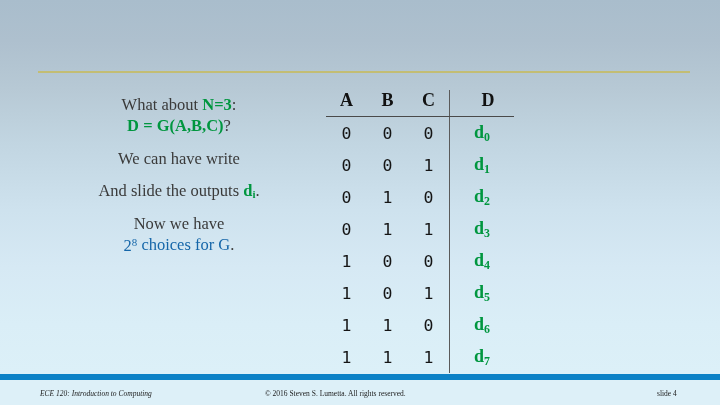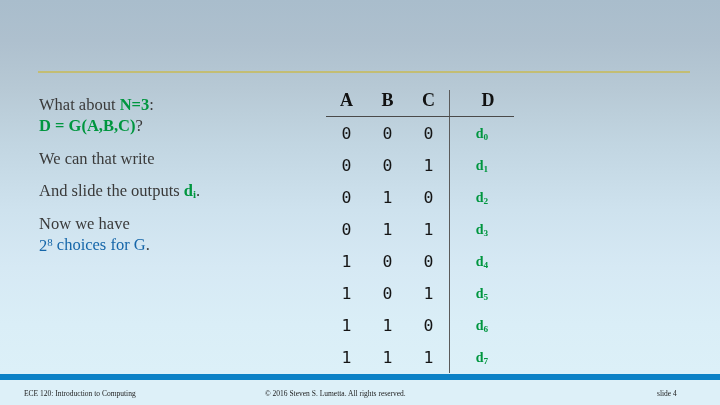--- a/index.html
+++ b/index.html
@@ -57,21 +57,21 @@
     left: 39px;
     top: 94px;
     width: 280px;
     font-size: 16.5px;
     color: #3a3a3a;
     line-height: 1.30;
   }
   .para {
     margin-bottom: 11px;
   }
-  .para .ln { display: block; white-space: nowrap; }
+  .para .ln { display: block; white-space: nowrap; text-align: center; }
   .green  { color: #00963f; font-weight: bold; }
   .blue   { color: #1566a9; font-weight: normal; }
   .plain  { color: #3a3a3a; font-weight: normal; }
   sub  { font-size: 0.66em; vertical-align: -0.22em; }
   sup  { font-size: 0.66em; vertical-align: 0.50em; }
   sup sup { font-size: 0.72em; vertical-align: 0.45em; }
 
   
   #truth-table {
     position: absolute;
@@ -96,21 +96,21 @@
     text-align: center;
     height: 32px;
     vertical-align: middle;
     padding: 0;
   }
   .col-in  { width: 41px; font-family: "DejaVu Sans Mono", "Liberation Mono", monospace; color: #151515; font-weight: normal; font-size: 15.5px; }
   .col-out { width: 52px; }
   .col-out .dval {
     color: #00963f;
     font-weight: bold;
-    font-size: 14px;
+    font-size: 18px;
     font-family: "Liberation Serif", "DejaVu Serif", serif;
   }
   .hdr-row th { border-bottom: 1.5px solid #4a4a4a; }
   .vsep-h { border-left: 1.5px solid #5a5a5a; padding-left: 12px !important; padding-right: 0 !important; }
   .vsep   { border-left: 1.5px solid #5a5a5a; }
   .hdr-row th.col-in { padding-left: 0; }
 
   
   #footer-bar {
     position: absolute;
@@ -128,38 +128,38 @@
     height: 25px;
     background: #ddf0f8;
   }
   .foot-txt {
     position: absolute;
     font-size: 7.5px;
     color: #1b1b1b;
     font-family: "Liberation Serif", "DejaVu Serif", serif;
     white-space: nowrap;
   }
-  #foot-course { left: 24px;  top: 9px; }
+  #foot-course { left: 40px;  top: 9px; font-style: italic; }
   #foot-copy   { left: 265px; top: 9px; }
   #foot-slide  { left: 657px; top: 9px; }
 </style>
 </head>
 <body>
 
 <div id="slide">
 
   <div id="title-rule"></div>
 
   <div id="body-text">
       <div class="para">
         <span class="ln"><span class="plain">What about </span><span class="green">N=3</span><span class="plain">:</span></span>
         <span class="ln"><span class="green">D = G(A,B,C)</span><span class="plain">?</span></span>
       </div>
       <div class="para">
-        <span class="ln"><span class="plain">We can that write</span></span>
+        <span class="ln"><span class="plain">We can have write</span></span>
       </div>
       <div class="para">
         <span class="ln"><span class="plain">And slide the outputs </span><span class="green">d<sub>i</sub></span><span class="plain">.</span></span>
       </div>
       <div class="para">
         <span class="ln"><span class="plain">Now we have</span></span>
         <span class="ln"><span class="blue">2<sup>8</sup></span><span class="blue"> choices for G</span><span class="plain">.</span></span>
       </div>
     </div>
 

